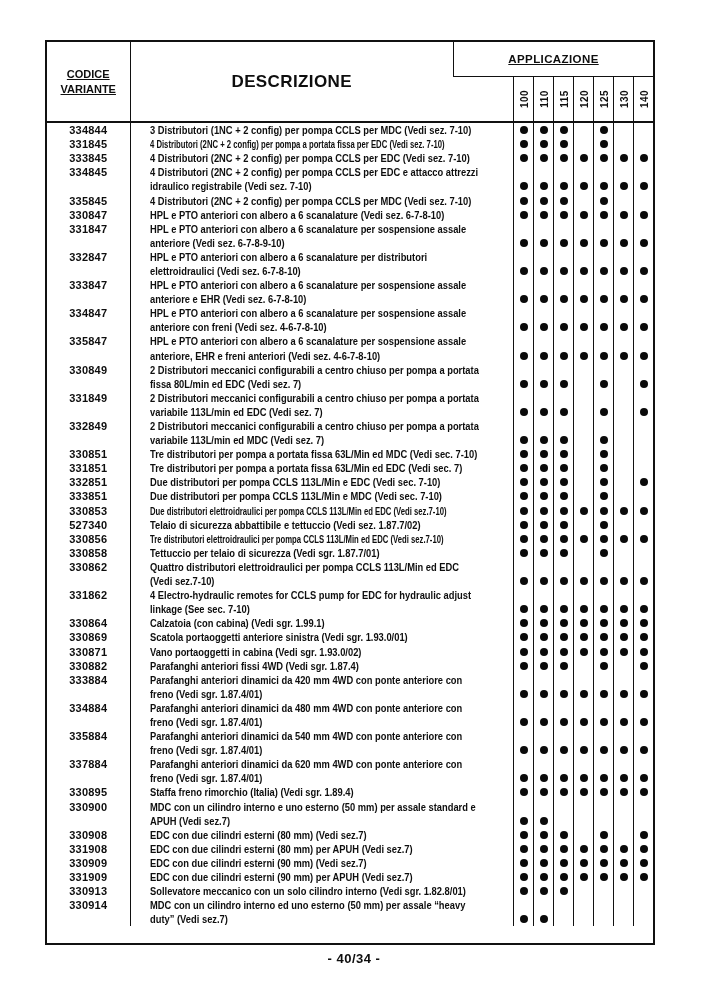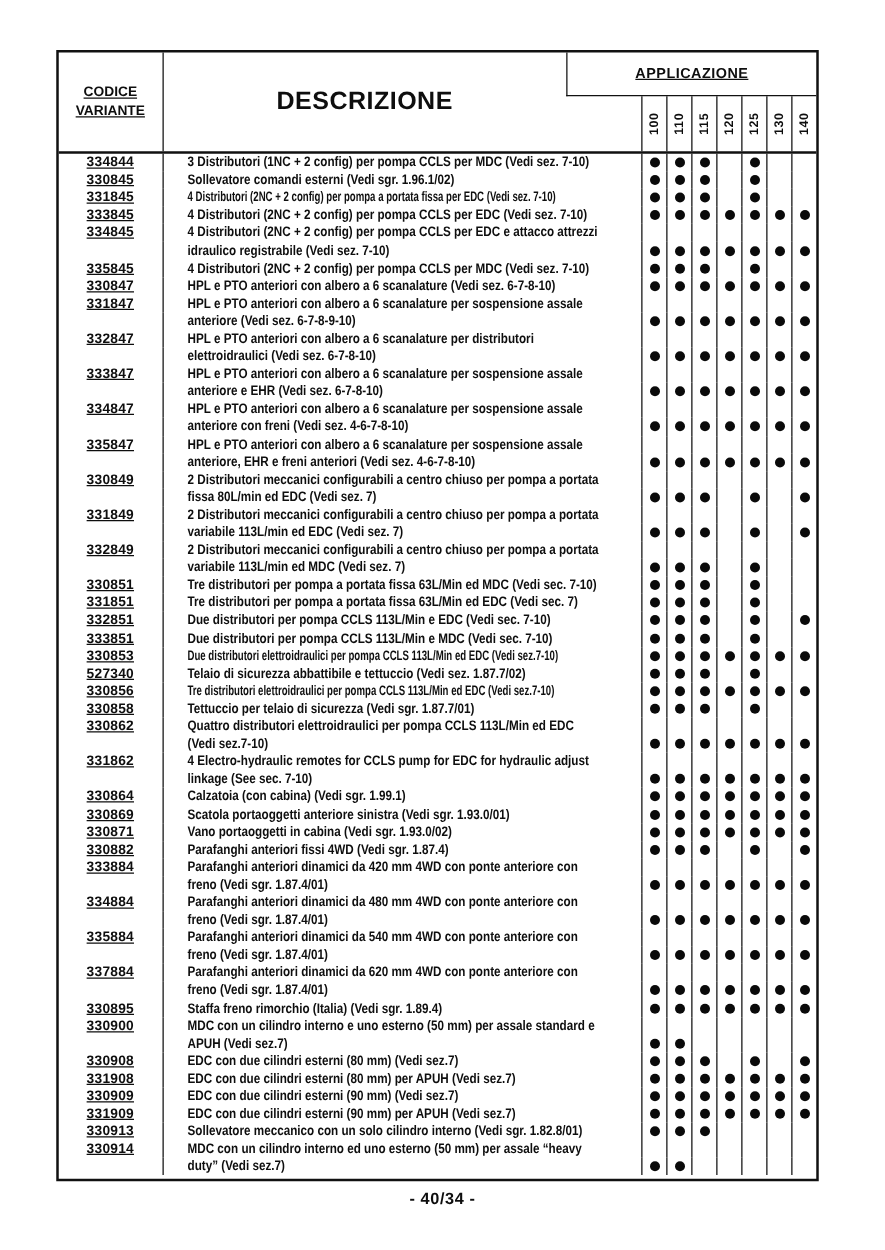--- a/index.html
+++ b/index.html
@@ -14,21 +14,21 @@
   }
   
   .thead{display:flex;height:81px;min-height:81px;border-bottom:2px solid #111;box-sizing:border-box;}
   .h-codice{
     width:83.5px;box-sizing:border-box;border-right:1.5px solid #111;
     display:flex;align-items:center;justify-content:center;text-align:center;
     font-size:11px;line-height:1.35;padding:0 8px;text-decoration:underline;
   }
   .h-descr{
     width:322.5px;box-sizing:border-box;display:flex;align-items:center;justify-content:center;
-    font-size:20px;letter-spacing:.4px;
+    font-size:17px;letter-spacing:.4px;
   }
   .h-appl{width:200px;box-sizing:border-box;display:flex;flex-direction:column;text-decoration:underline;}
   .h-appl-top{
     height:35px;box-sizing:border-box;border-left:1.5px solid #111;border-bottom:1.5px solid #111;
     display:flex;align-items:center;justify-content:center;font-size:11.5px;letter-spacing:.4px;
   }
   .h-appl-bottom{flex:1;display:flex;}
   .h-appl-spacer{width:60px;}
   .model-cell{
     width:20px;box-sizing:border-box;border-left:1.5px solid #111;position:relative;
@@ -37,21 +37,21 @@
     position:absolute;left:50%;top:50%;
     transform:translate(-50%,-50%) rotate(-90deg);
     font-size:10px;letter-spacing:.5px;white-space:nowrap;
   }
   
   .tbody{flex:1;display:flex;flex-direction:column;}
   .bline{display:flex;height:14.103px;min-height:0;box-sizing:border-box;}
   .b-code{
     width:83.5px;box-sizing:border-box;border-right:1.5px solid #111;
     display:flex;align-items:center;justify-content:center;
-    font-size:11px;letter-spacing:.2px;text-decoration:underline;
+    font-size:11px;letter-spacing:.2px;
   }
   .b-desc{
     width:382.5px;box-sizing:border-box;padding-left:19px;
     display:flex;align-items:center;overflow:hidden;
   }
   .desc-text{
     font-size:11px;white-space:nowrap;display:inline-block;
     transform:scaleX(.85);transform-origin:0 50%;
   }
   .desc-text.condensed{transform:scaleX(.70);}
@@ -120,41 +120,20 @@
             <span class="dot"></span>
           </div>
           <div class="b-dot"></div>
           <div class="b-dot">
             <span class="dot"></span>
           </div>
           <div class="b-dot"></div>
           <div class="b-dot"></div>
         </div>
         <div class="bline">
-          <div class="b-code">330845</div>
-          <div class="b-desc">
-            <span class="desc-text">Sollevatore comandi esterni (Vedi sgr. 1.96.1/02)</span>
-          </div>
-          <div class="b-dot">
-            <span class="dot"></span>
-          </div>
-          <div class="b-dot">
-            <span class="dot"></span>
-          </div>
-          <div class="b-dot">
-            <span class="dot"></span>
-          </div>
-          <div class="b-dot"></div>
-          <div class="b-dot">
-            <span class="dot"></span>
-          </div>
-          <div class="b-dot"></div>
-          <div class="b-dot"></div>
-        </div>
-        <div class="bline">
           <div class="b-code">331845</div>
           <div class="b-desc">
             <span class="desc-text condensed">4 Distributori (2NC + 2 config) per pompa a portata fissa per EDC (Vedi sez. 7-10)</span>
           </div>
           <div class="b-dot">
             <span class="dot"></span>
           </div>
           <div class="b-dot">
             <span class="dot"></span>
           </div>

